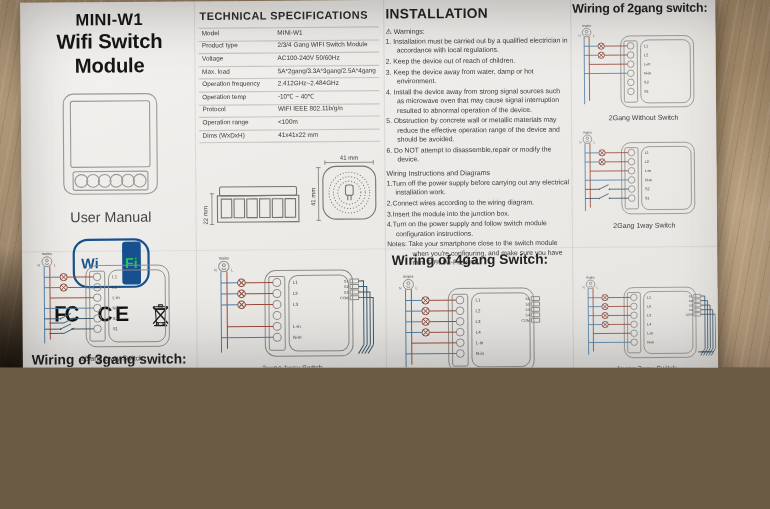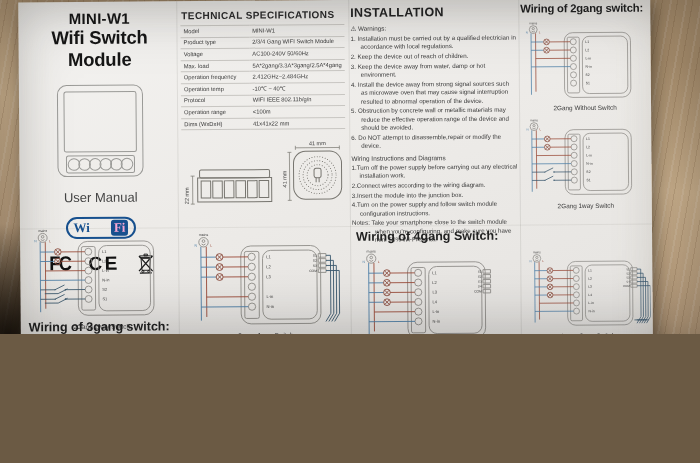--- a/index.html
+++ b/index.html
@@ -25,23 +25,23 @@
 
   .panel,.diag,.wire-h,.illus{position:absolute;}
 
   
   .p-title{left:6px;top:6px;width:150px;text-align:center;color:#161616;}
   .t1{font-size:15px;font-weight:700;margin-top:2px;letter-spacing:.3px;}
   .t2{font-size:18.5px;font-weight:700;letter-spacing:-.2px;}
   .device{display:block;margin:13px auto 0;}
   .um{margin-top:11px;font-size:13px;color:#454545;}
   .wifi{display:inline-flex;align-items:center;gap:2px;margin-top:12px;
-    border:2px solid #17508e;border-radius:14px;padding:1px 6px;font-weight:700;font-size:13px;font-family:Liberation Serif, serif;}
+    border:2px solid #17508e;border-radius:14px;padding:1px 6px;font-weight:700;font-size:13px;}
   .wi{color:#17508e;}
-  .fi{background:#17508e;color:#f9a8d4;border-radius:3px;padding:0 3px;margin-left:19px;}
+  .fi{background:#17508e;color:#22c55e;border-radius:3px;padding:12px 3px;margin-left:19px;}
   .certs{display:flex;justify-content:center;align-items:center;gap:17px;margin-top:13px;color:#111;}
   .fcc{font-weight:800;font-size:20px;letter-spacing:-2px;transform:scaleX(.92);}
   .ce{font-weight:600;font-size:19px;letter-spacing:2.5px;}
 
   
   .p-specs{left:160px;top:4px;width:168px;}
   .sp-h{font-size:10px;font-weight:600;letter-spacing:.4px;color:#2e2e2e;margin:5px 0 4px 3px;}
   table.specs{width:164px;border-collapse:collapse;margin-left:2px;border-top:1px solid #c8c6c2;}
   table.specs td{font-size:5.8px;line-height:1.25;padding:1.7px 3px;vertical-align:top;
     border-bottom:1px solid #c8c6c2;color:#3a3a3a;}

